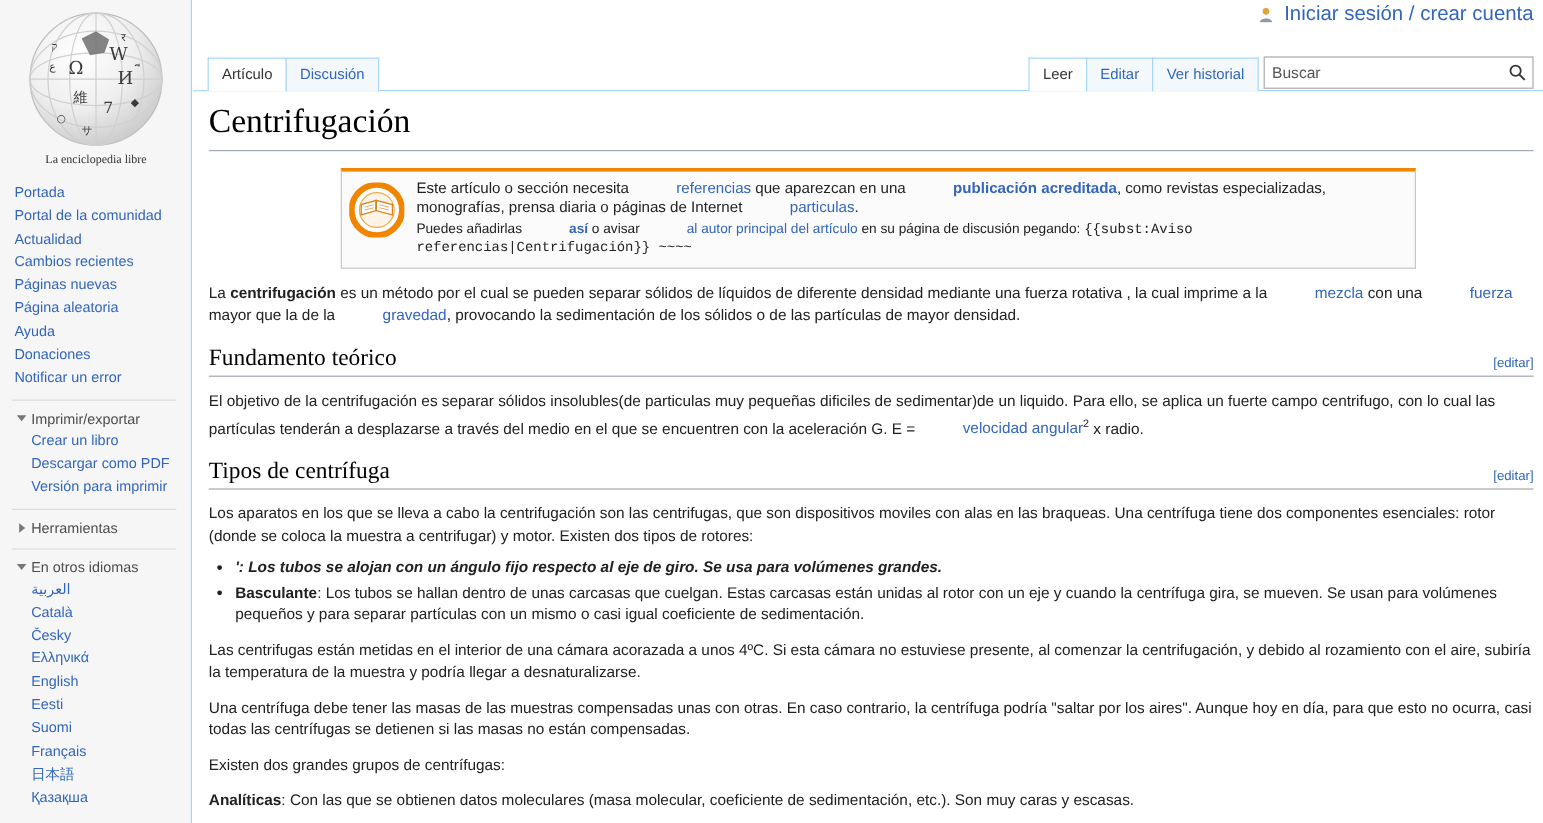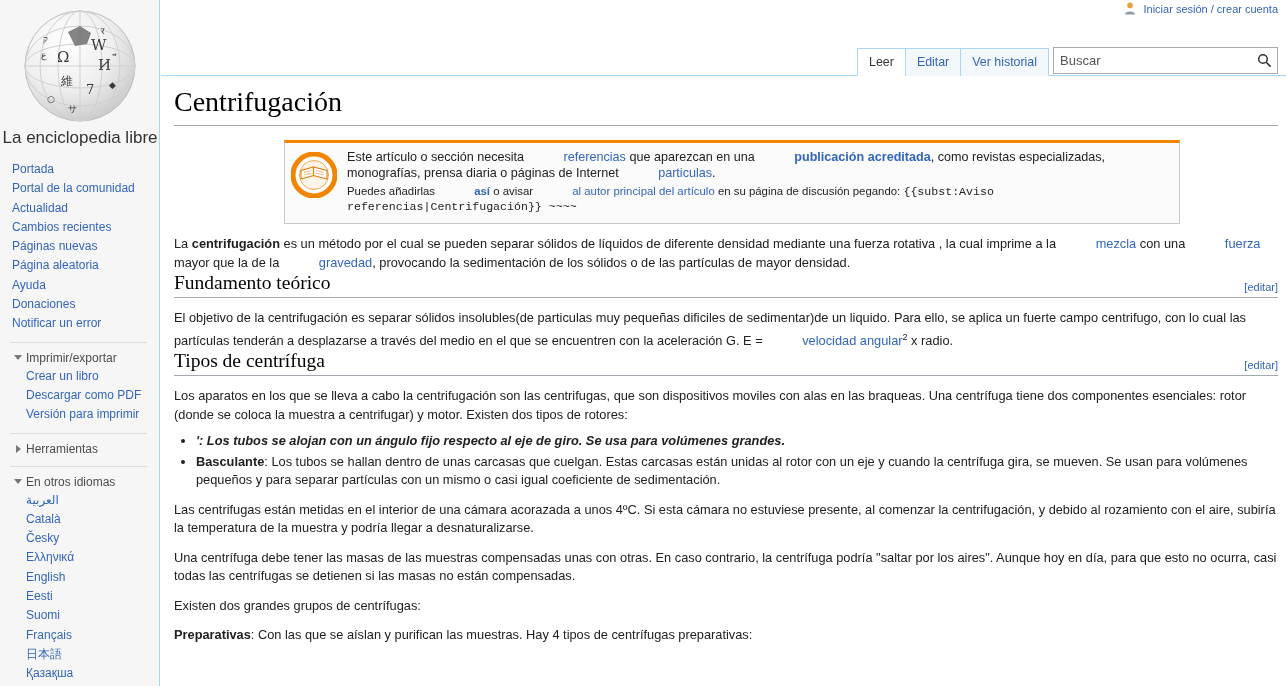--- a/index.html
+++ b/index.html
@@ -21,22 +21,22 @@
   }
   #logo-wrap { width: 160px; padding-top: 6px; text-align: center; }
   #globe { width: 135px; height: 120px; margin: 0 auto; position: relative; }
   .wordmark {
     font-family: "Liberation Serif", serif;
     font-size: 22px; letter-spacing: 0.5px;
     color: #222; text-align: center; line-height: 1.05;
   }
   .wordmark .sm { font-size: 16px; }
   .tagline {
-    font-family: Liberation Sans, sans-serif;
-    font-size: 17px; color: #333; text-align: center;
+    font-family: Liberation Serif, serif;
+    font-size: 10px; color: #333; text-align: center;
     margin-top: 2px;
   }
   .portal { margin-top: 12px; padding-left: 12px; }
   .portal-sep {
     margin: 8px 12px 6px 10px;
     border-top: 1px solid #dcdcdc; height: 0;
   }
   .portal-head {
     font-size: 12px; color: #4d4d4d;
     padding: 2px 0 2px 14px; position: relative;
@@ -77,21 +77,21 @@
   
   #content {
     position: absolute; left: 161px; top: 0;
     width: 1125px; height: 686px;
     background: #ffffff;
   }
 
   
   #personal {
     position: absolute; right: 8px; top: 2px;
-    font-size: 11px; white-space: nowrap;
+    font-size: 17px; white-space: nowrap;
   }
   #personal .user-icon {
     display: inline-block; vertical-align: -2px; margin-right: 4px;
   }
   #personal a { color: #3366bb; text-decoration: none; cursor: pointer; }
 
   
   #ns-tabs {
     position: absolute; left: 12px; top: 48px;
     height: 28px; display: flex; align-items: flex-end;
@@ -184,21 +184,21 @@
     margin: 11px 0 0 0;
   }
   a.wlink { color: #3366bb; text-decoration: none; cursor: pointer; padding-left: 36px; }
   b, strong { font-weight: bold; }
 
   h2.section {
     font-family: "Liberation Serif", serif;
     font-weight: normal;
     font-size: 19.5px;
     color: #000;
-    margin: 0 0 0 0;
+    margin: 16px 0 0 0;
     padding: 0 0 3px 0;
     border-bottom: 1px solid #a2a9b1;
     position: relative;
   }
   .editsection {
     position: absolute; right: 0; bottom: 4px;
     font-family: "Liberation Sans", sans-serif;
     font-size: 11px;
     color: #3366bb;
     cursor: pointer;
@@ -371,20 +371,28 @@
         <svg width="12" height="13" viewBox="0 0 12 13">
           <circle cx="6" cy="3.4" r="2.8" fill="#e2a33c"></circle>
           <path d="M1 12.5 C1 8.4 11 8.4 11 12.5 Z" fill="#8d9aa8"></path>
         </svg>
       </span>
       <a>Iniciar sesión / crear cuenta</a>
     </div>
 
     <div id="tab-baseline"></div>
 
+    <div id="ns-tabs">
+      <div class="tab selected">
+        <span>Artículo</span>
+      </div>
+      <div class="tab inactive">
+        <span>Discusión</span>
+      </div>
+    </div>
 
     <div id="view-tabs">
       <div class="tab selected">
         <span>Leer</span>
       </div>
       <div class="tab inactive">
         <span>Editar</span>
       </div>
       <div class="tab inactive">
         <span>Ver historial</span>
@@ -456,18 +464,21 @@
         <li>
           <b>Basculante</b><span>: Los tubos se hallan dentro de unas carcasas que cuelgan. Estas carcasas están unidas al rotor con un eje y cuando la centrífuga gira, se mueven. Se usan para volúmenes pequeños y para separar partículas con un mismo o casi igual coeficiente de sedimentación.</span>
         </li>
       </ul>
 
       <p class="para">Las centrifugas están metidas en el interior de una cámara acorazada a unos 4ºC. Si esta cámara no estuviese presente, al comenzar la centrifugación, y debido al rozamiento con el aire, subiría la temperatura de la muestra y podría llegar a desnaturalizarse.</p>
       <p class="para">Una centrífuga debe tener las masas de las muestras compensadas unas con otras. En caso contrario, la centrífuga podría "saltar por los aires". Aunque hoy en día, para que esto no ocurra, casi todas las centrífugas se detienen si las masas no están compensadas.</p>
       <p class="para">Existen dos grandes grupos de centrífugas:</p>
 
       <p class="para">
+        <b>Analíticas</b><span>: Con las que se obtienen datos moleculares (masa molecular, coeficiente de sedimentación, etc.). Son muy caras y escasas.</span>
+      </p>
+      <p class="para">
         <b>Preparativas</b><span>: Con las que se aíslan y purifican las muestras. Hay 4 tipos de centrífugas preparativas:</span>
       </p>
 
     </div>
   </div>
 </div>
 
 </body></html>

